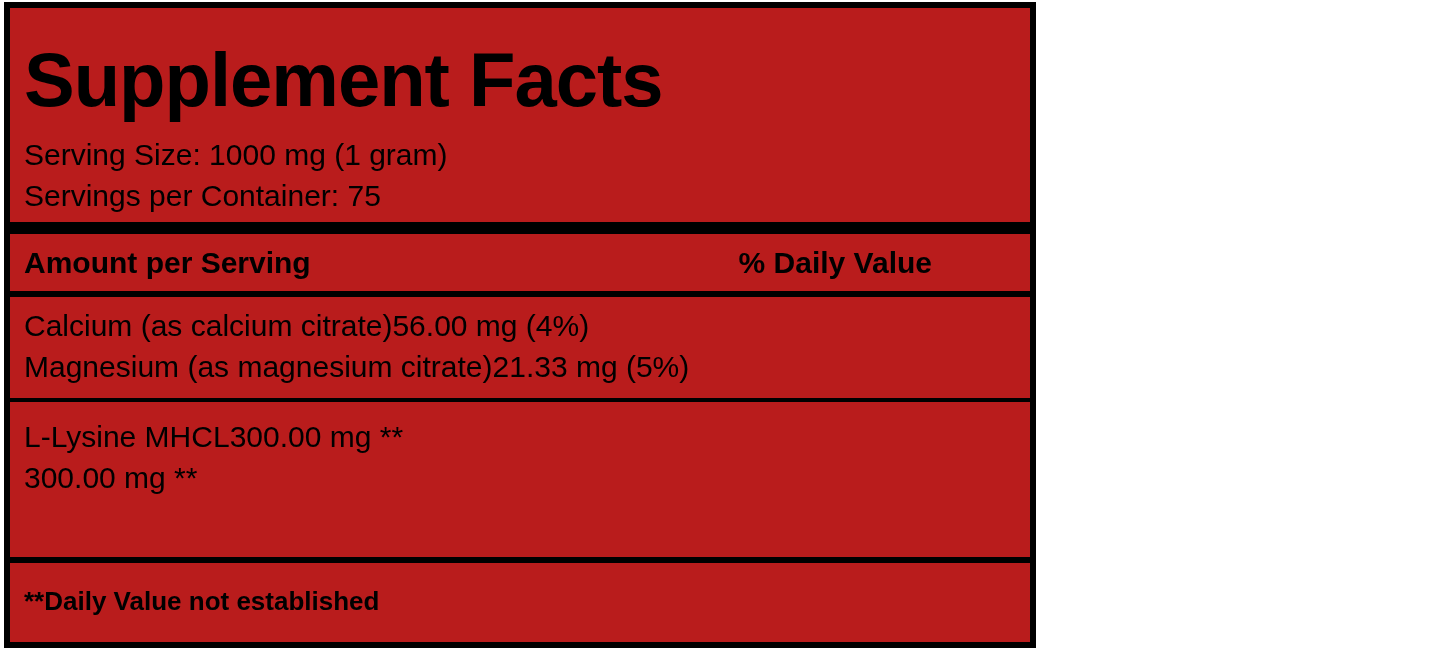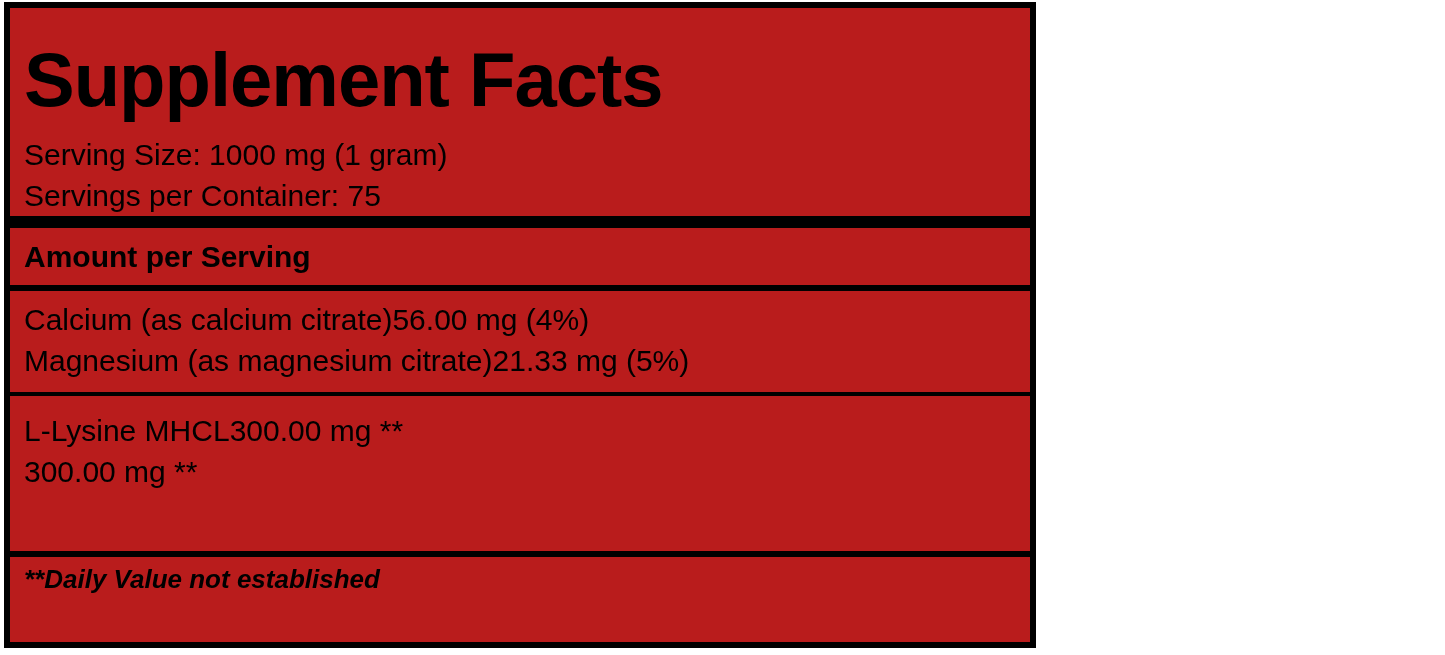--- a/index.html
+++ b/index.html
@@ -41,20 +41,21 @@
     line-height: 1.0;
     margin: 0;
     padding-top: 34px;
     padding-bottom: 6px;
   }
 
   .serving-block {
     font-size: 30px;
     line-height: 1.37;
     padding-top: 10px;
+    padding-bottom: 6px;
   }
 
   .rule-thick {
     height: 12px;
     background: #000000;
     margin: 0 -14px;
   }
   .rule-medium {
     height: 6px;
     background: #000000;
@@ -98,41 +99,41 @@
     padding-right: 76px;
     white-space: nowrap;
   }
   .row.aminos .amount {
     padding-right: 110px;
   }
 
   .footnote {
     font-size: 26px;
     font-weight: bold;
-    padding-top: 7px;
-    font-style: italic;
+    padding-top: 23px;
   }
 </style>
 </head>
 <body>
 
 <div class="panel">
   <div class="inner">
 
     <div class="title">Supplement Facts</div>
 
     <div class="serving-block">
       <div>Serving Size: 1000 mg (1 gram)</div>
       <div>Servings per Container: 75</div>
     </div>
 
     <div class="rule-thick"></div>
 
     <div class="head-row">
       <span>Amount per Serving</span>
+      <span class="dv">% Daily Value</span>
     </div>
 
     <div class="rule-medium"></div>
 
     <div class="nutrient-group">
       <div class="row">
         <span>Calcium (as calcium citrate)</span>
         <span class="amount">56.00 mg (4%)</span>
       </div>
       <div class="row">

